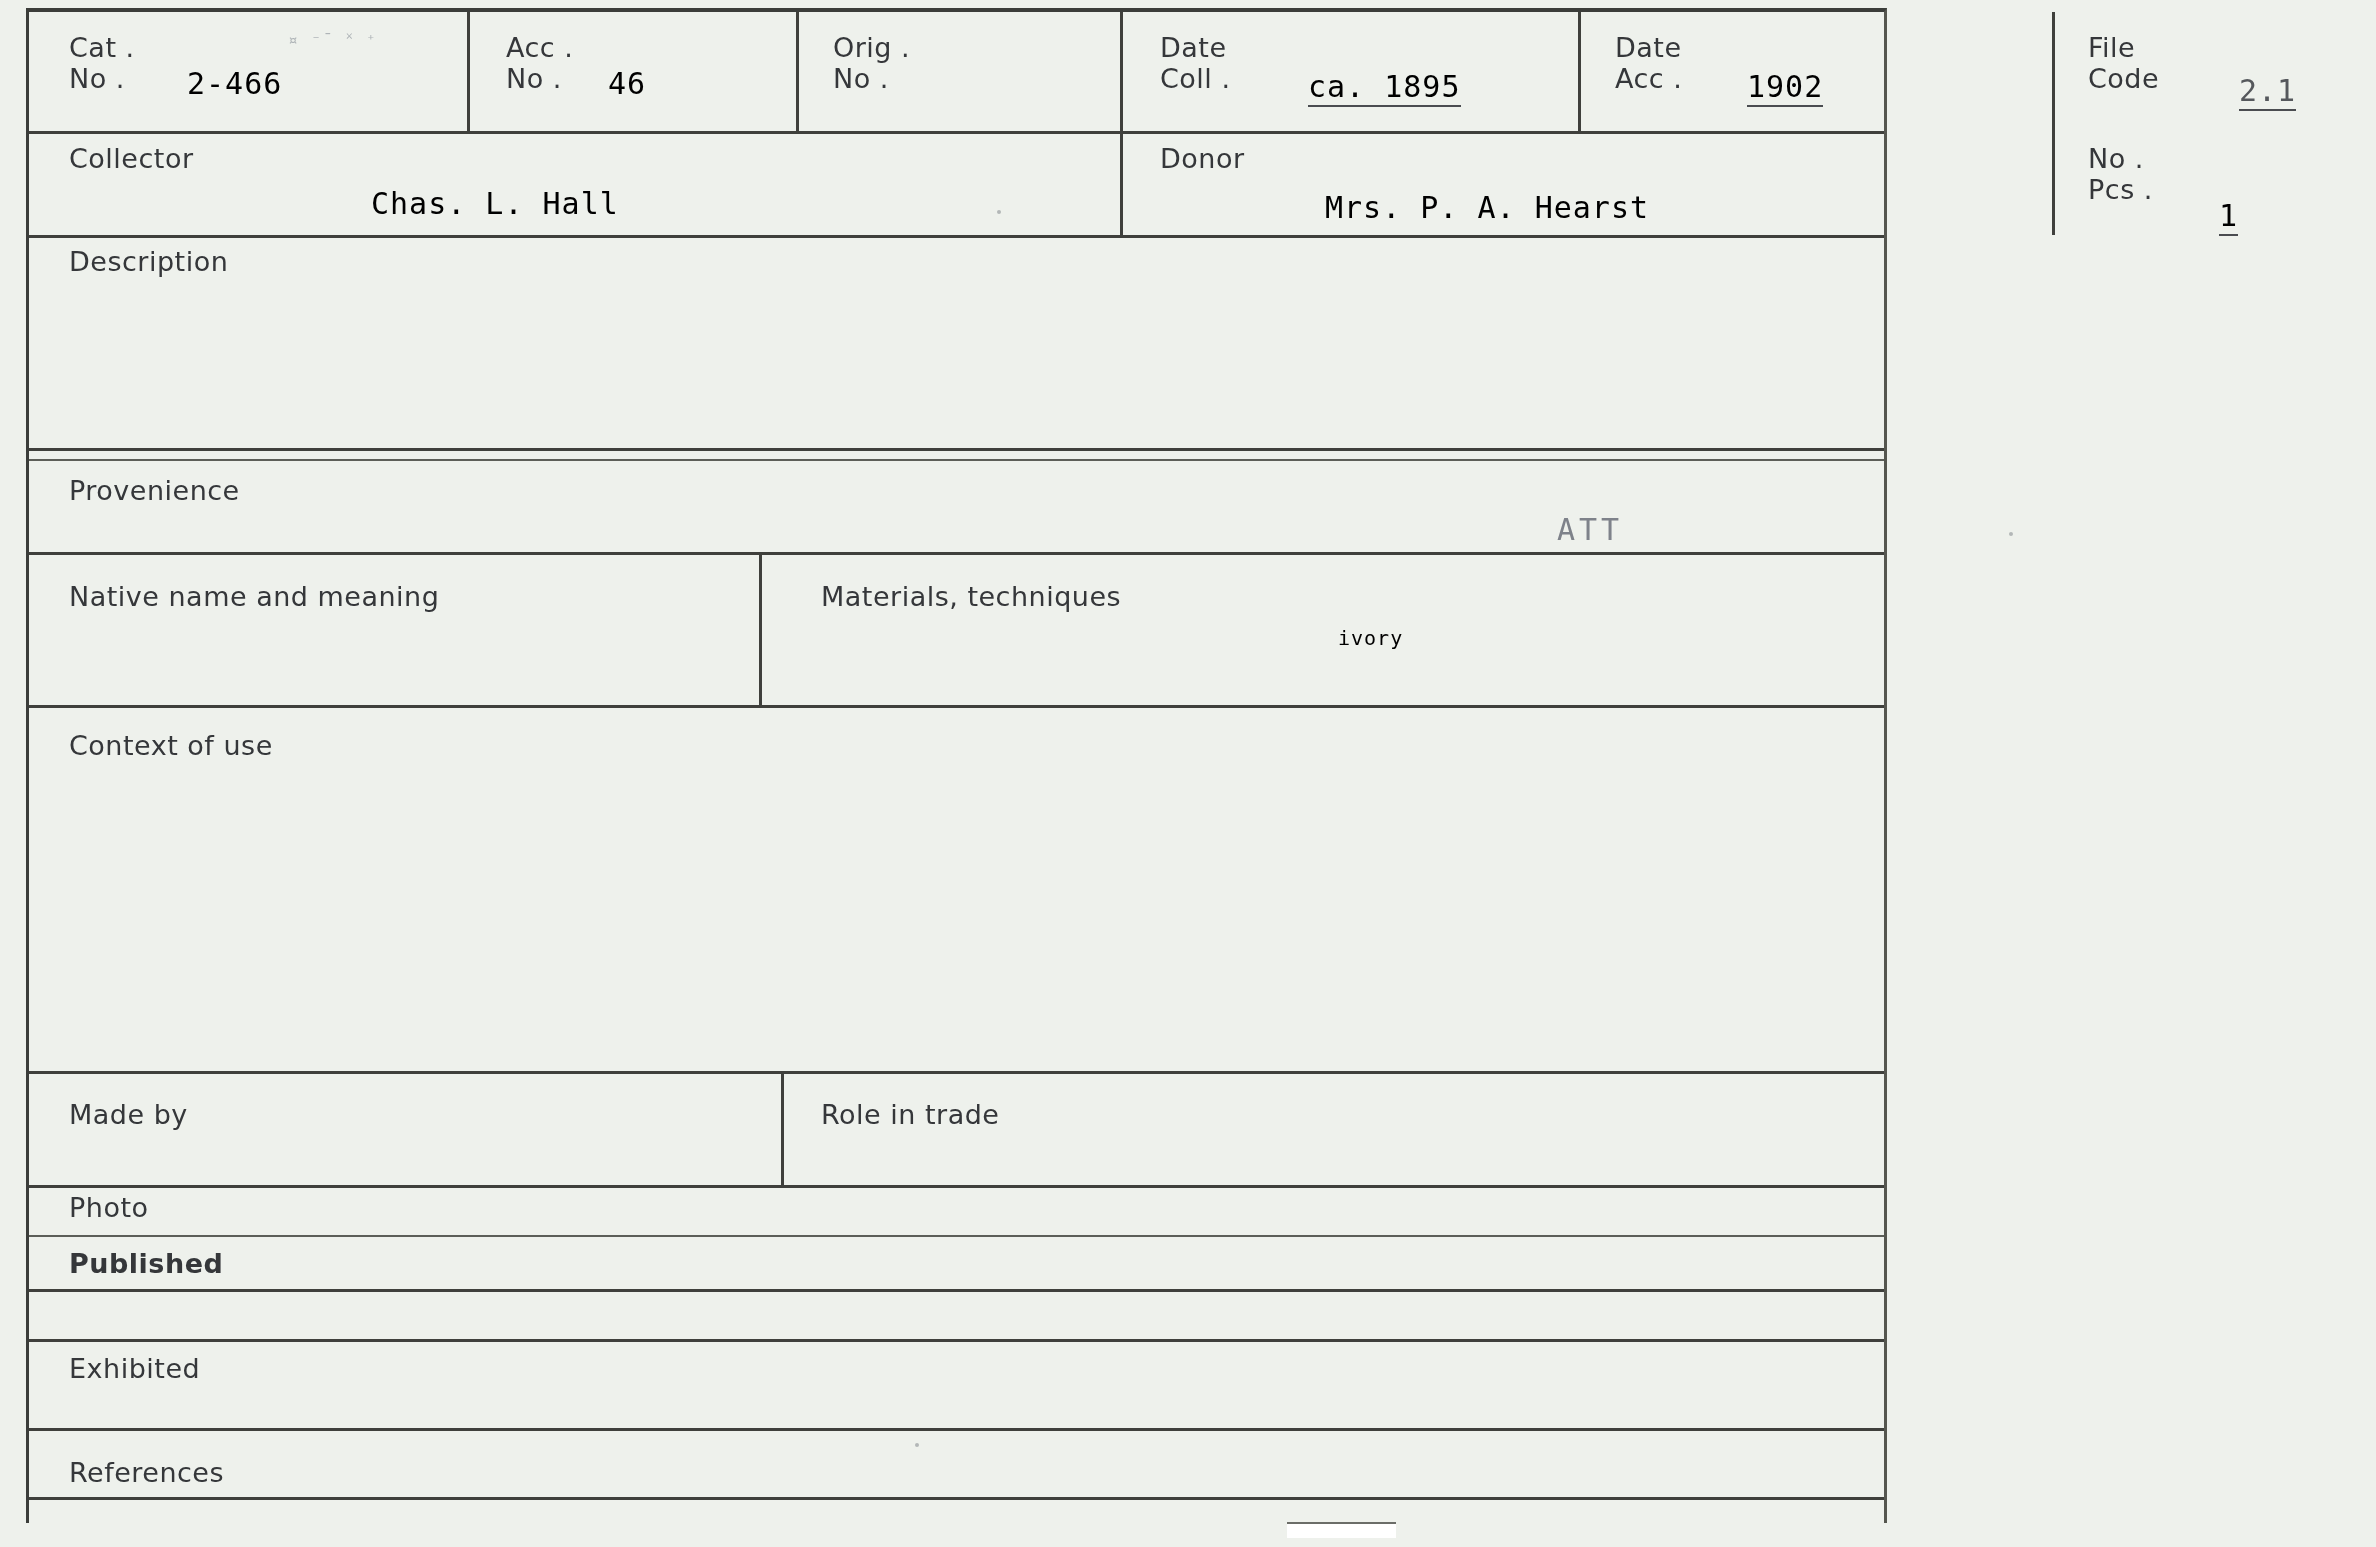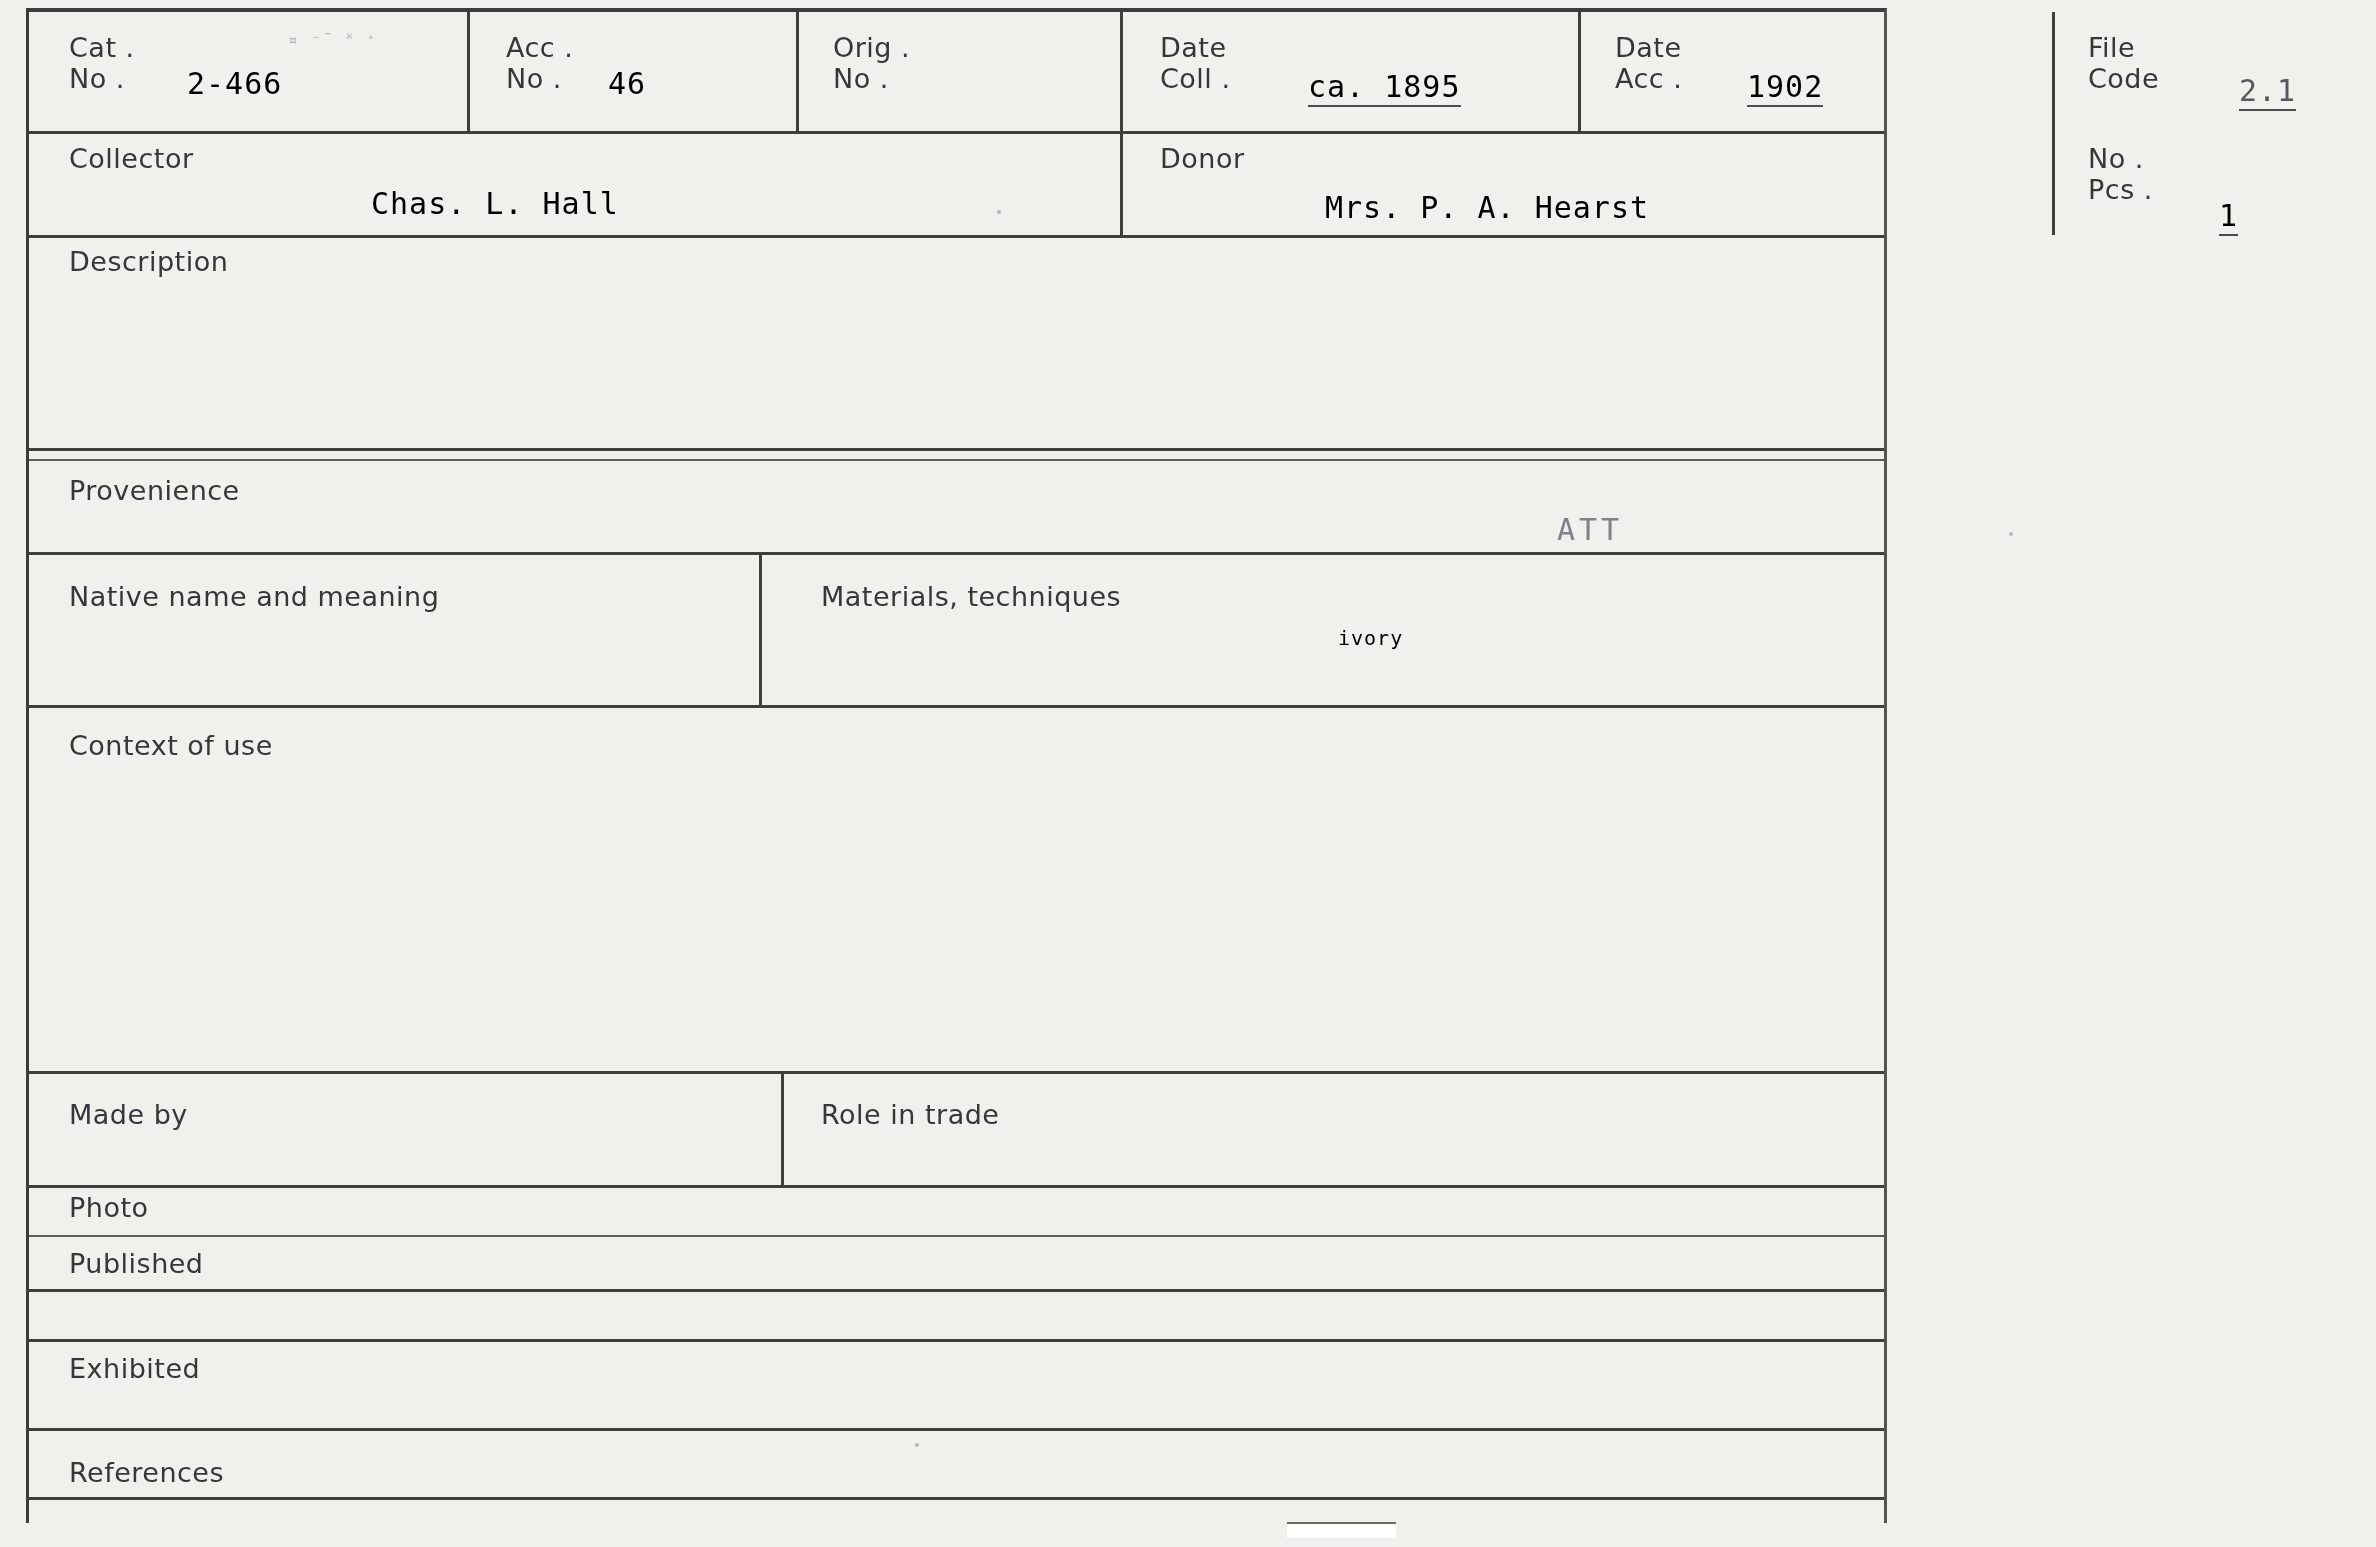--- a/index.html
+++ b/index.html
@@ -180,21 +180,21 @@
 
     <div class="lbl" style="left:40px; top:1087px;">Made by</div>
     <div class="hand" style="left:297px; top:1119px;"></div>
 
     <div class="lbl" style="left:792px; top:1087px;">Role in trade</div>
     <div class="hand" style="left:1238px; top:1119px;"></div>
 
     <div class="lbl" style="left:40px; top:1180px;">Photo</div>
     <div class="hand" style="left:297px; top:1180px;"></div>
 
-    <div class="lbl" style="left:40px; top:1236px;">Published</div>
+    <div class="lbl" style="left:40px; top:1236px;font-weight:bold;">Published</div>
     <div class="hand" style="left:396px; top:1236px;"></div>
 
     <div class="lbl" style="left:40px; top:1341px;">Exhibited</div>
     <div class="hand" style="left:396px; top:1341px;"></div>
 
     <div class="lbl" style="left:40px; top:1445px;">References</div>
     <div class="hand" style="left:396px; top:1445px;"></div>
     <div class="speck" style="left:886px; top:1431px;"></div>
 
   </div>

